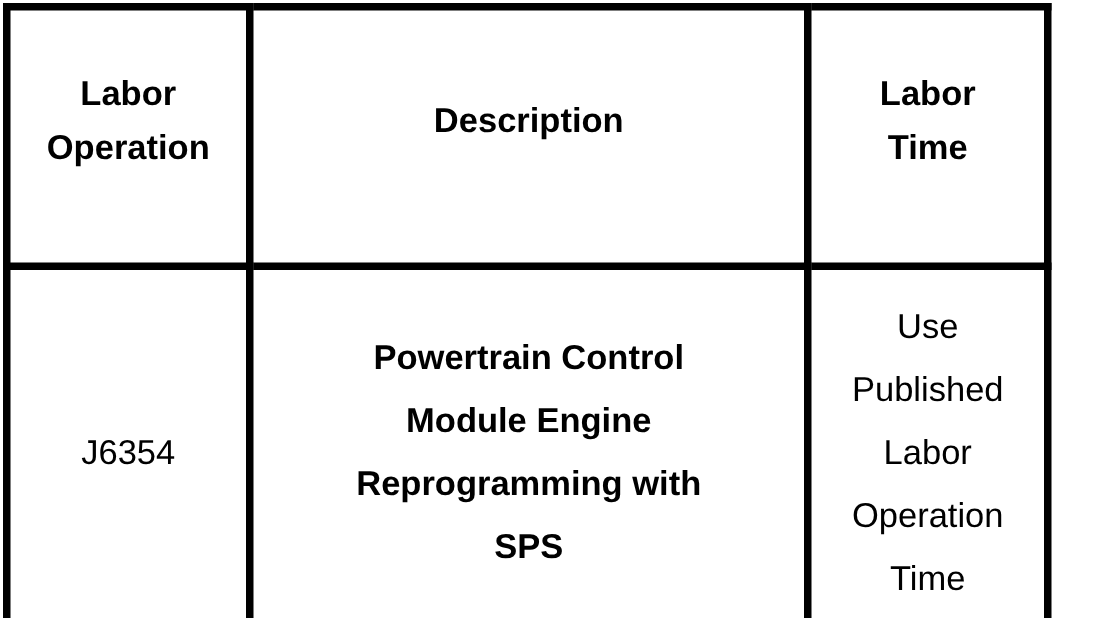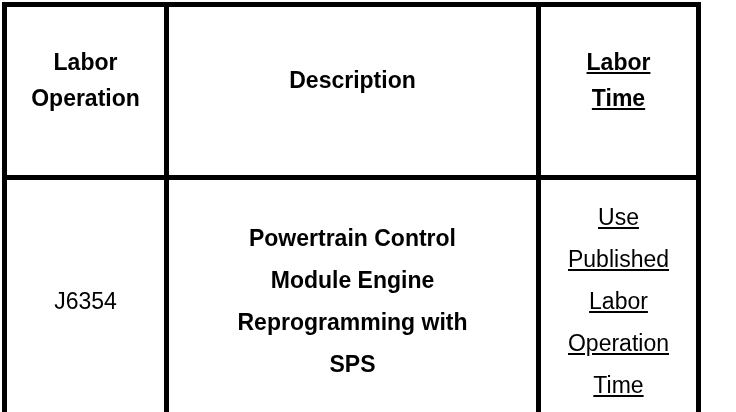--- a/index.html
+++ b/index.html
@@ -42,24 +42,24 @@
     padding-bottom: 22px;
   }
   .labor-table td.data-cell {
     height: 242px;
     font-size: 23px;
     font-weight: normal;
     line-height: 42px;
   }
   .hdr-inner-op   { max-width: 130px; margin: 0 auto; }
   .hdr-inner-desc { max-width: 340px; margin: 4px auto; }
-  .hdr-inner-time { max-width: 100px; margin: 0 auto; text-decoration: underline; }
+  .hdr-inner-time { max-width: 100px; margin: 0 auto; }
 
   .cell-inner-desc { max-width: 255px; margin: 0 auto; font-weight: bold; }
-  .cell-inner-time { max-width: 132px; margin: 0 auto; text-decoration: underline; }
+  .cell-inner-time { max-width: 132px; margin: 0 auto; }
 </style>
 </head>
 <body>
 
 <div class="viewport">
   <table class="labor-table">
     <colgroup>
       <col class="col-op">
       <col class="col-desc">
       <col class="col-time">

